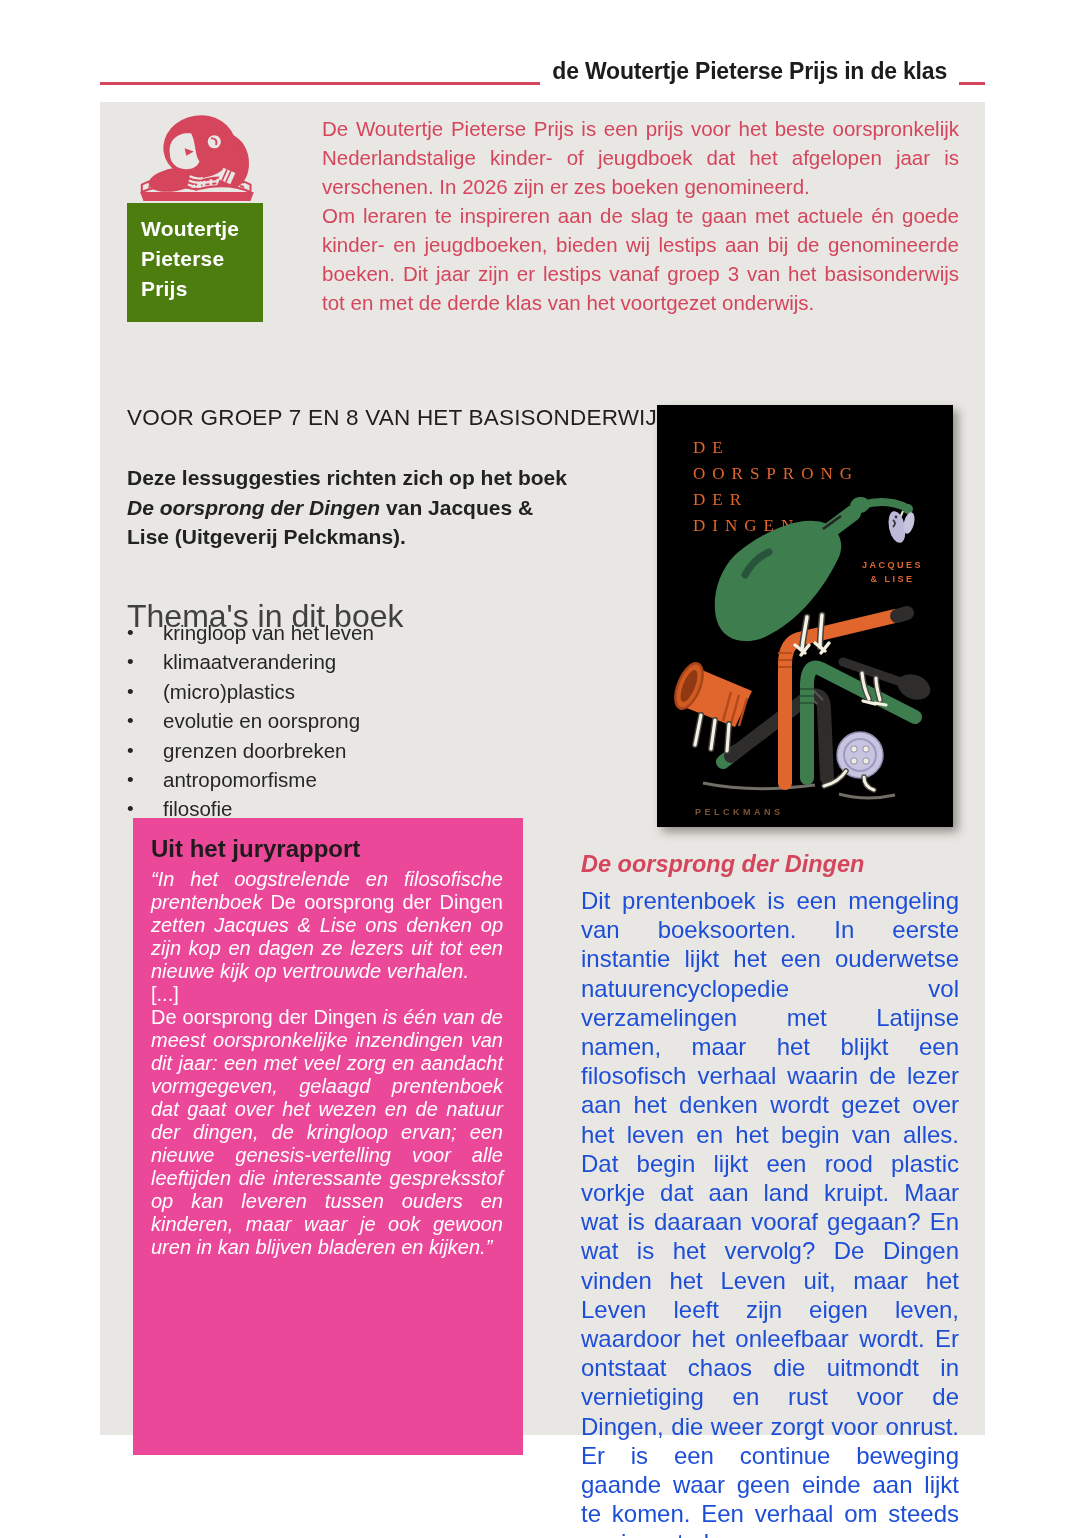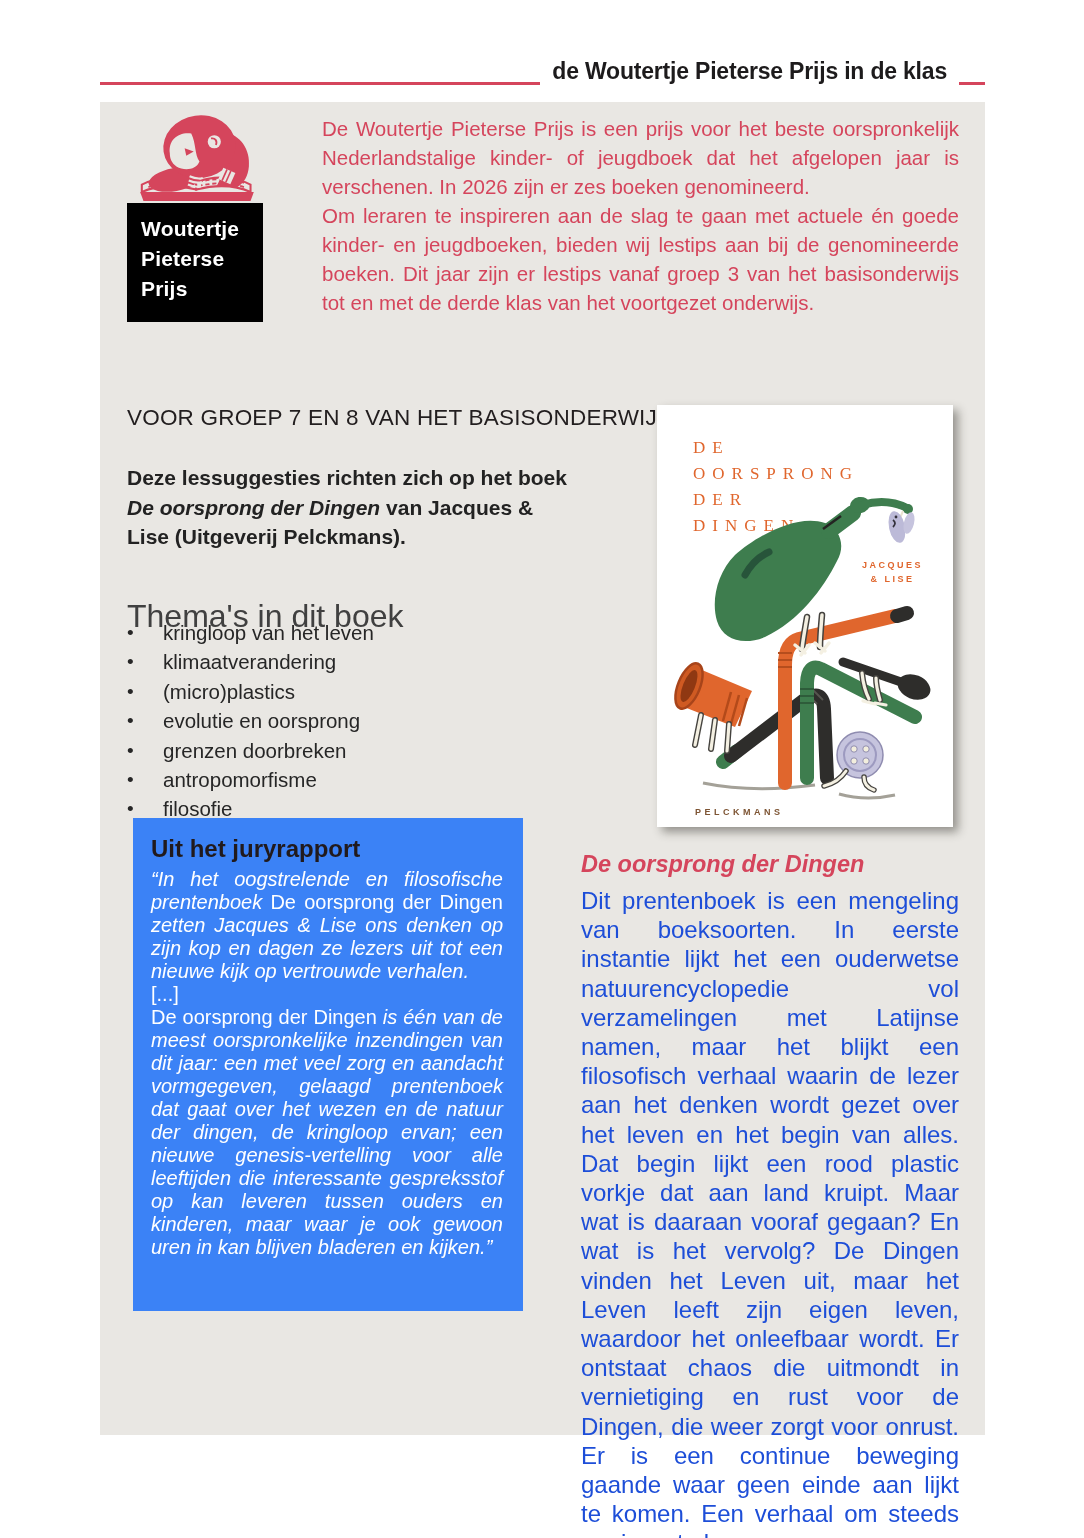--- a/index.html
+++ b/index.html
@@ -11,48 +11,48 @@
   
   .header{position:absolute;left:100px;top:58px;width:885px;display:flex;align-items:flex-end;gap:12px;}
   .header .rule{flex:1;height:3px;background:#d5455c;}
   .header .title{font-size:23px;font-weight:bold;color:#1d1b1c;white-space:nowrap;letter-spacing:-0.2px;}
   .header .dash{width:26px;height:3px;background:#d5455c;}
   
   .sheet{position:absolute;left:100px;top:102px;width:885px;height:1333px;background:#e9e7e3;}
   
   .logo{position:absolute;left:27px;top:4px;width:140px;}
   .logo-art{display:block;width:140px;height:97px;}
-  .logo-box{width:136px;height:119px;background:#000000;box-sizing:border-box;padding:11px 8px 0 14px;}
+  .logo-box{width:136px;height:119px;background:#4d7c0f;box-sizing:border-box;padding:11px 8px 0 14px;}
   .logo-box .ln{display:block;color:#ffffff;font-weight:bold;font-size:21px;line-height:30px;letter-spacing:0.2px;}
   
   .intro{position:absolute;left:222px;top:12px;width:637px;color:#d5455c;font-size:20.5px;line-height:29px;text-align:justify;font-weight:500;hyphens:auto;-webkit-hyphens:auto;}
   .intro p{margin:0;}
   
   .lestips-title{position:absolute;left:25px;top:243px;font-size:57px;line-height:1;font-weight:bold;letter-spacing:-2px;color:#221e1f;}
   .lestips-sub{position:absolute;left:27px;top:303px;font-size:22.5px;color:#221e1f;letter-spacing:0.2px;}
   
   .focus{position:absolute;left:27px;top:361px;width:450px;font-size:21px;line-height:29.5px;font-weight:bold;color:#222;}
   .focus .it{font-style:italic;}
   
   .themes-h{position:absolute;left:27px;top:496px;font-size:32px;color:#404040;}
   .themes{position:absolute;left:27px;top:516px;width:430px;font-size:20.5px;color:#262626;}
   .themes .item{display:flex;line-height:29.4px;}
   .themes .bullet{width:36px;flex:0 0 36px;font-size:19px;}
   
-  .jury{position:absolute;left:33px;top:716px;width:390px;height:493px;background:#3b82f6;box-sizing:border-box;padding:17px 20px 0 18px;overflow:hidden;}
+  .jury{position:absolute;left:33px;top:716px;width:390px;height:637px;background:#ec4899;box-sizing:border-box;padding:17px 20px 0 18px;overflow:hidden;}
   .jury h2{margin:0 0 5px 0;font-size:24px;font-weight:bold;color:#211a1c;}
   .jury .body{color:#ffffff;font-style:italic;font-size:20px;line-height:23px;text-align:justify;hyphens:auto;-webkit-hyphens:auto;}
   .jury .body p{margin:0;}
   .jury .roman{font-style:normal;}
   
   .review{position:absolute;left:481px;top:749px;width:378px;}
   .review h2{margin:0 0 8px 0;font-size:23.5px;font-weight:bold;font-style:italic;color:#d5455c;}
   .review .body{font-size:24px;line-height:29.2px;text-align:justify;color:#1d4ed8;hyphens:auto;-webkit-hyphens:auto;}
   
-  .cover{position:absolute;left:557px;top:303px;width:296px;height:422px;background:#ffffff;box-shadow:5px 5px 9px rgba(45,42,35,0.45);}
+  .cover{position:absolute;left:557px;top:303px;width:296px;height:422px;background:#000000;box-shadow:5px 5px 9px rgba(45,42,35,0.45);}
   .cover-title{position:absolute;left:36px;top:30px;font-family:"Liberation Serif","DejaVu Serif",serif;color:#e0662d;font-size:17px;line-height:26px;letter-spacing:7px;}
   .cover-title span{display:block;}
   .cover-author{position:absolute;right:30px;top:153px;text-align:center;color:#e0662d;font-size:9px;line-height:14px;letter-spacing:2.5px;font-weight:bold;}
   .cover-author span{display:block;}
   .cover-pub{position:absolute;left:38px;bottom:10px;color:#7d5433;font-size:9px;letter-spacing:3.5px;font-weight:bold;}
   .cover-art{position:absolute;left:0;top:88px;width:296px;height:315px;}
 </style>
 </head>
 <body>
 

